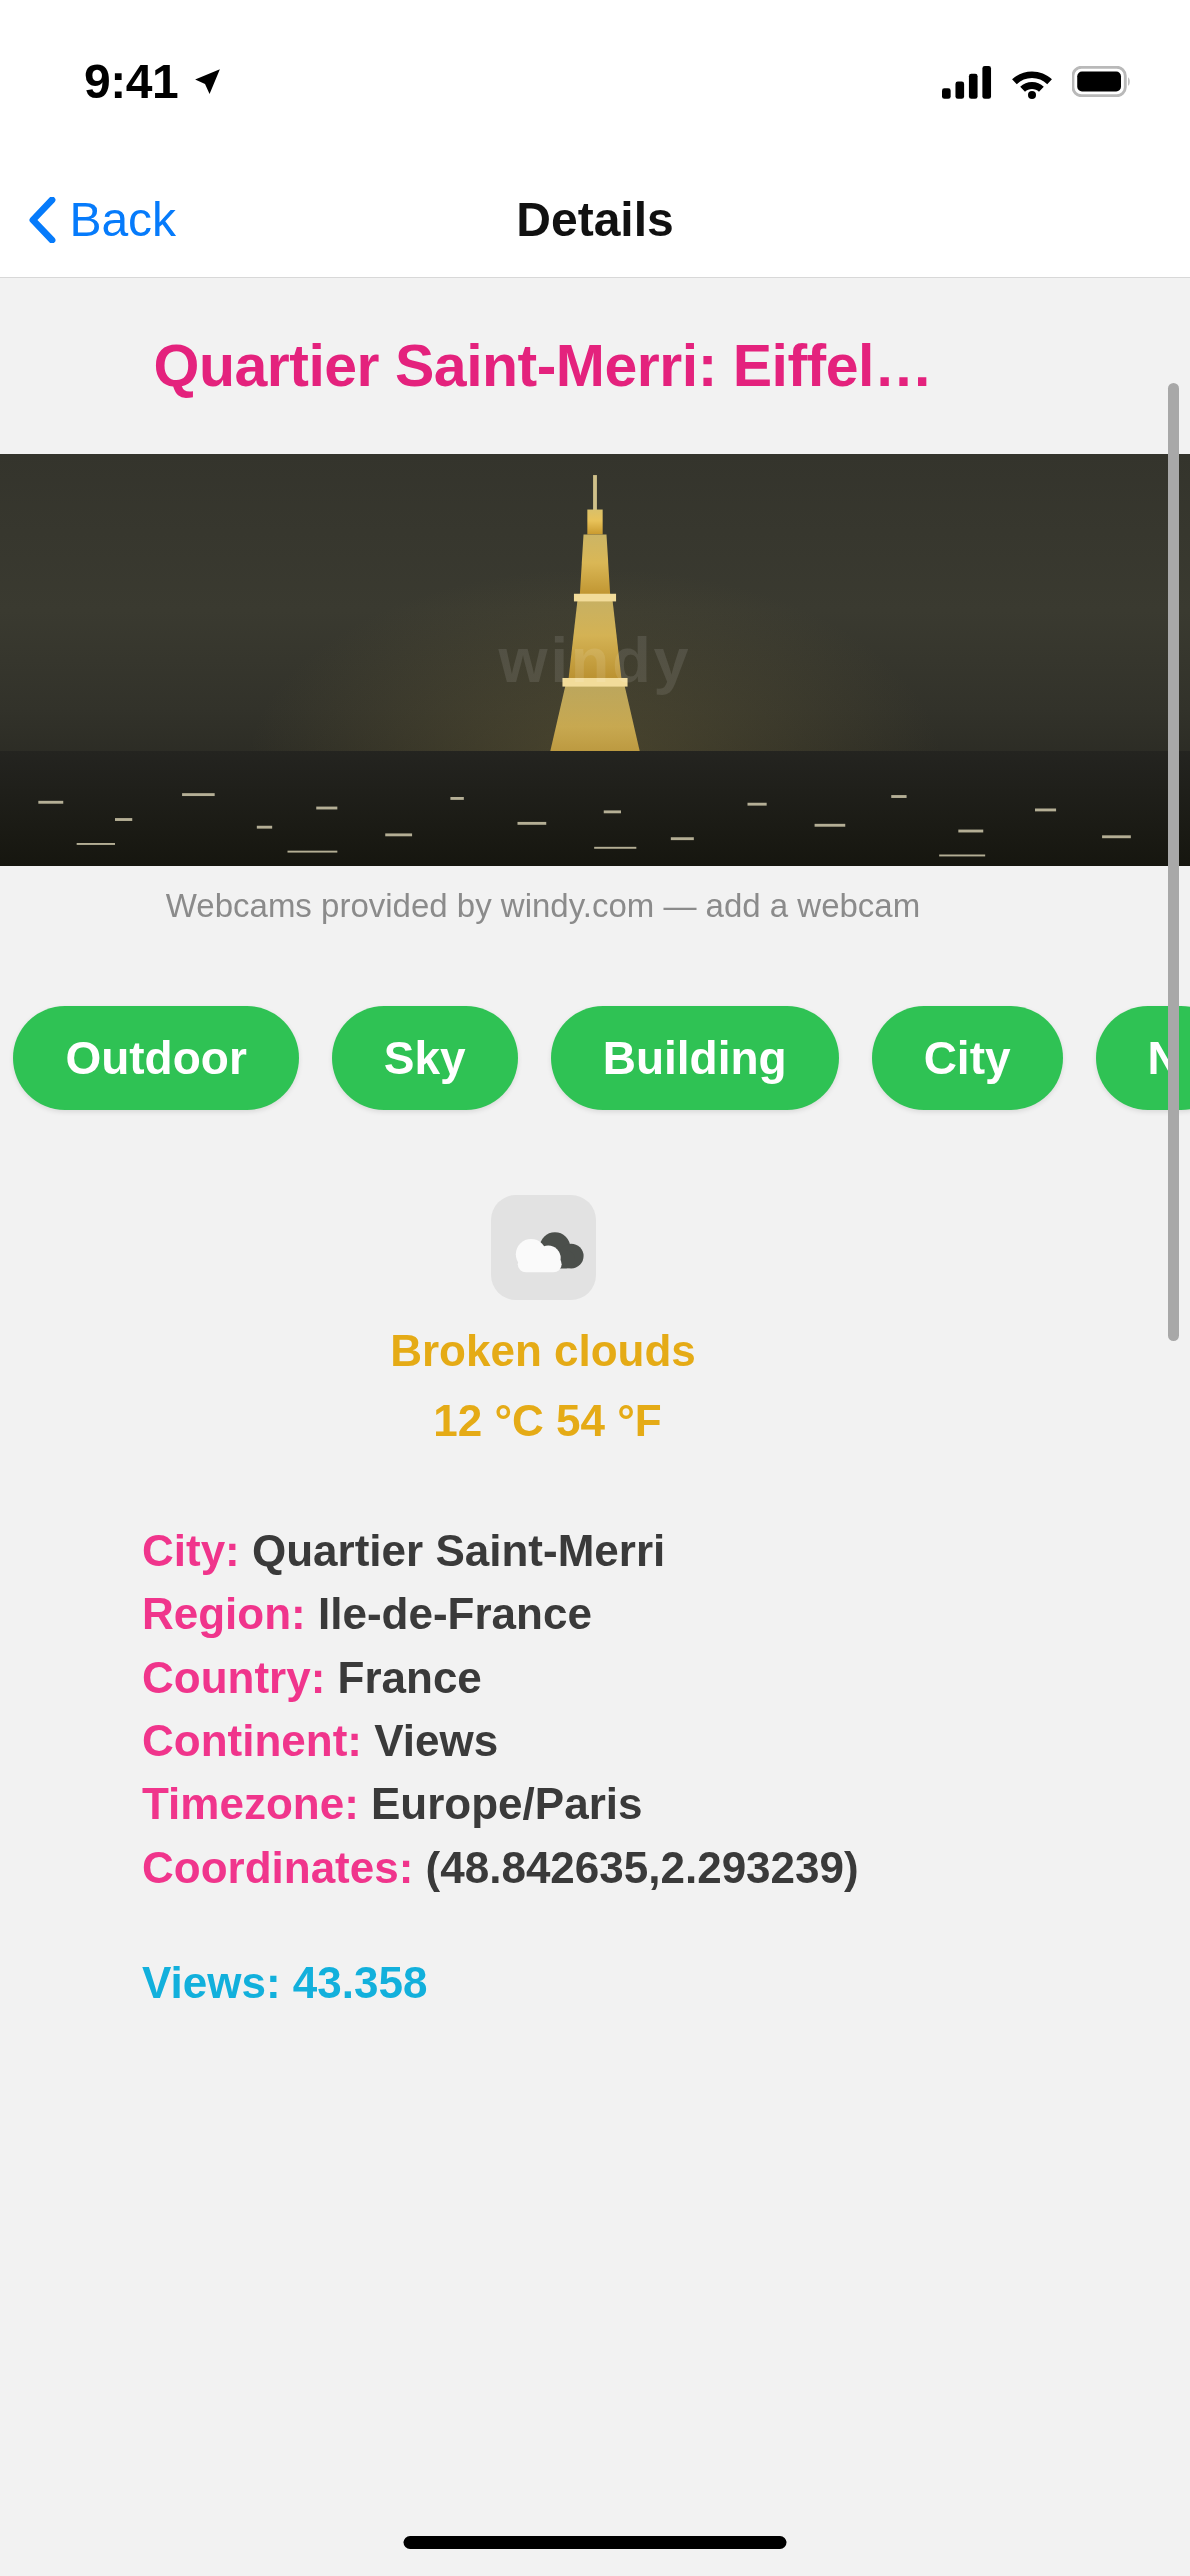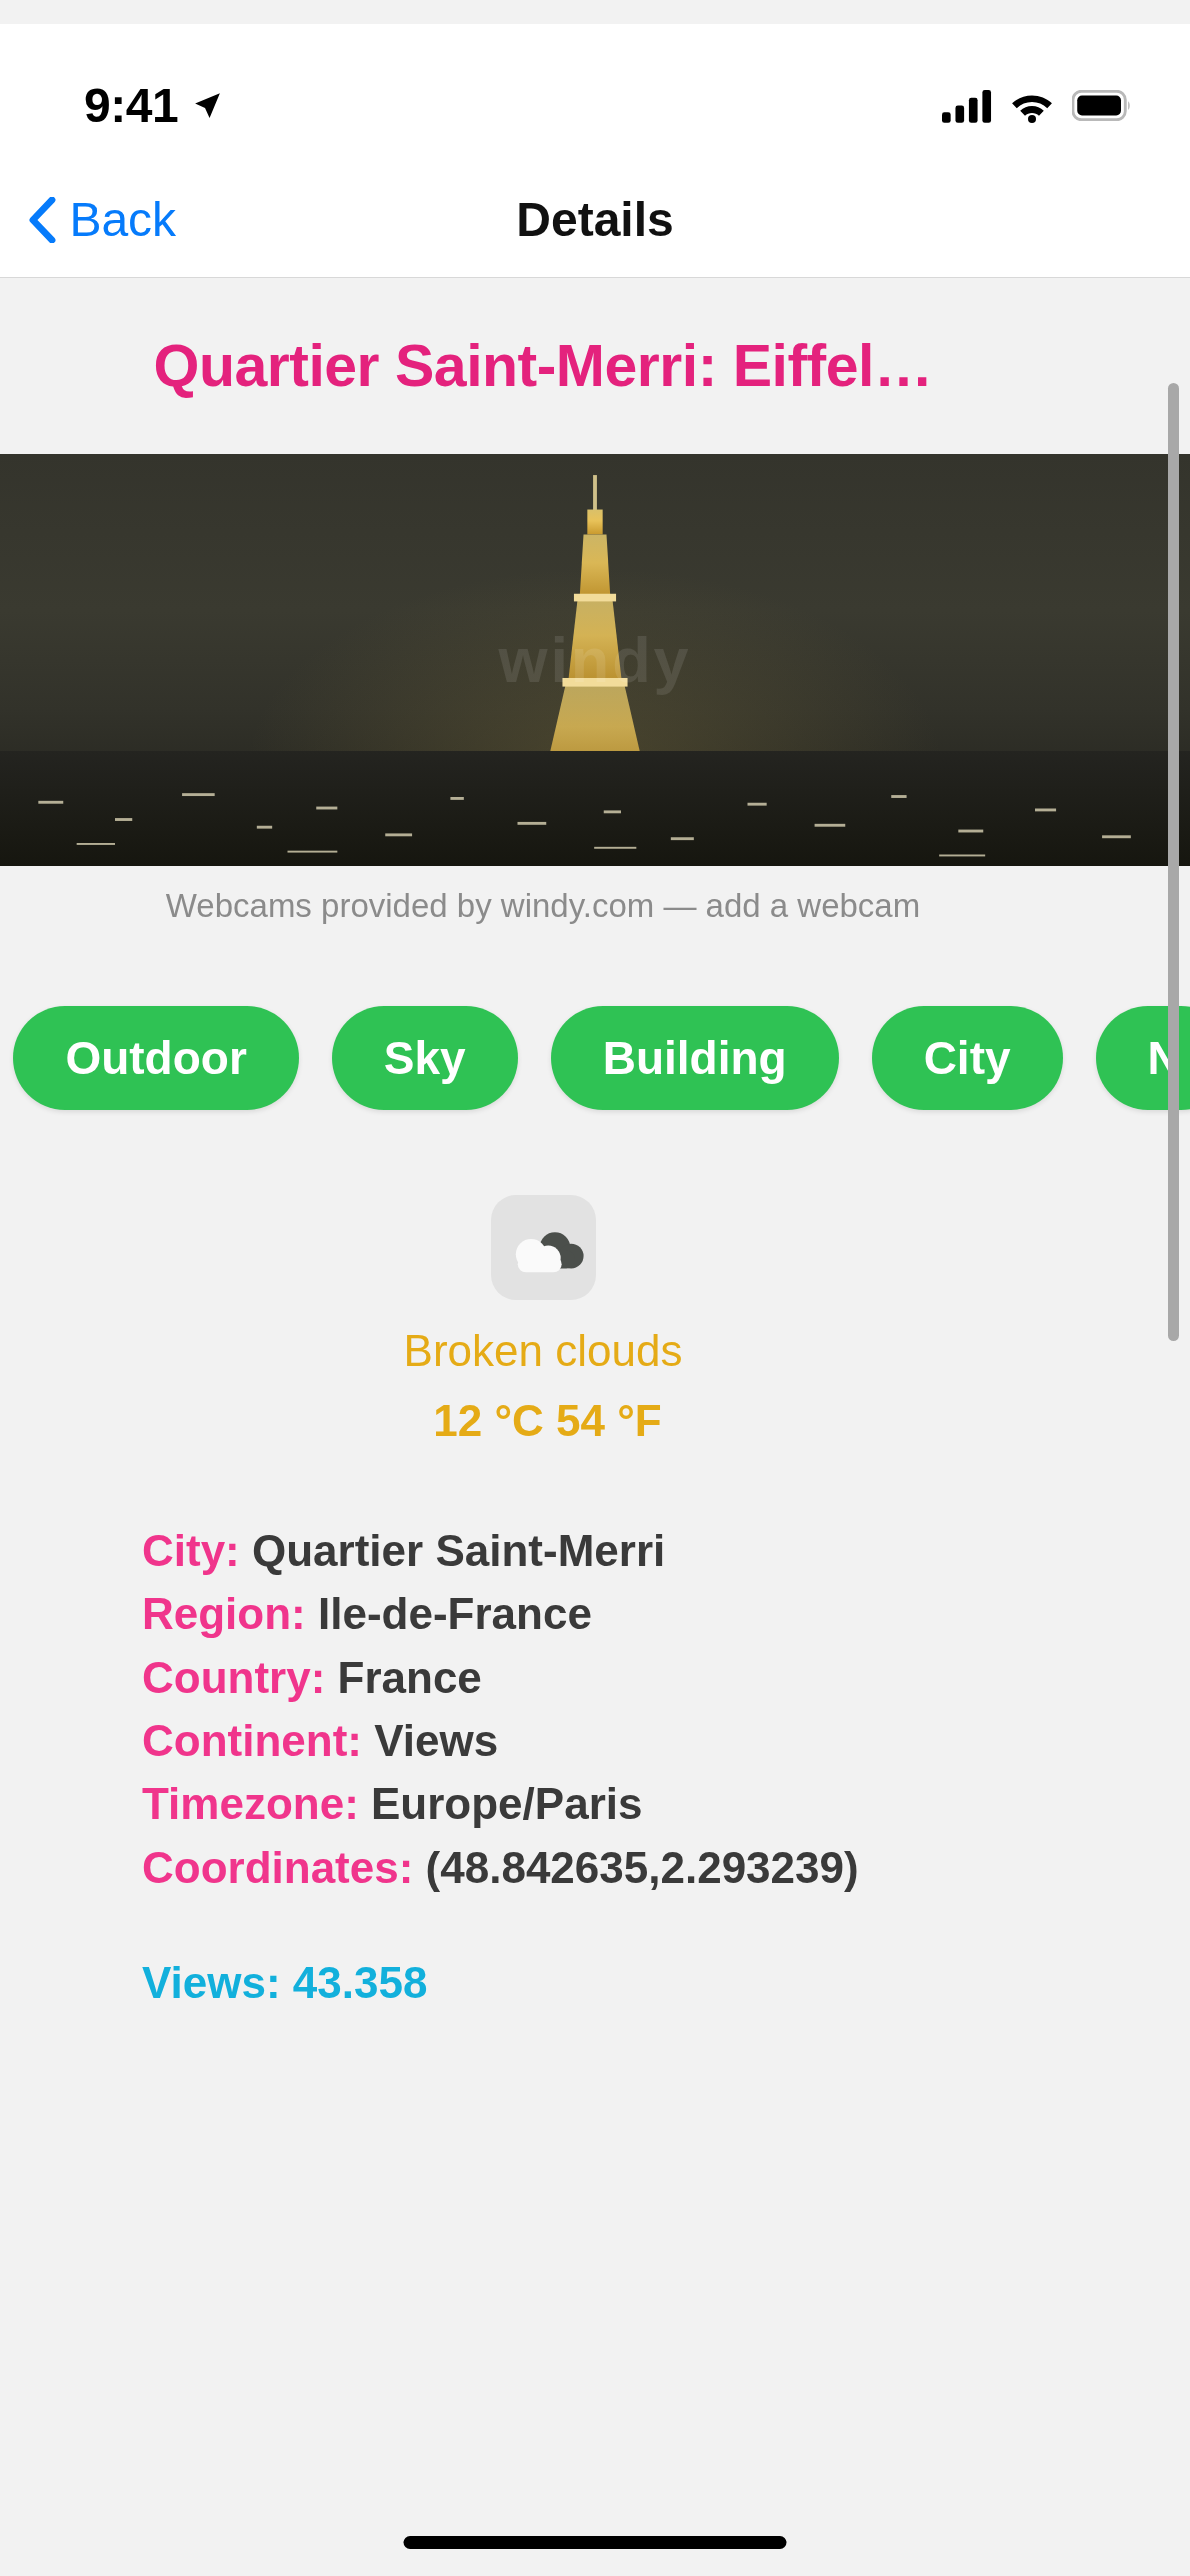--- a/index.html
+++ b/index.html
@@ -10,21 +10,20 @@
     overflow:hidden;
   }
   #screen { position:relative; width:1190px; height:2576px; background:#f2f2f2; }
 
   
   .statusbar{
     position:absolute; top:0; left:0; width:1190px; height:163px;
     background:#ffffff;
     display:flex; align-items:center; justify-content:space-between;
     padding:0 59px 0 84px;
-    margin-top:24px;
   }
   .sb-left{ display:flex; align-items:center; gap:13.4px; }
   .sb-time{ font-size:48px; font-weight:700; color:#000; letter-spacing:-0.5px; line-height:1; }
   .sb-loc{ width:33px; height:33px; }
   .sb-right{ display:flex; align-items:center; gap:17px; }
 
   
   .navbar{
     position:absolute; top:163px; left:0; width:1190px; height:115px;
     background:#ffffff;
@@ -102,21 +101,21 @@
     box-shadow:0 1.9px 5.8px rgba(0,0,0,.10);
   }
 
   
   .weather{ text-align:center; padding:75px 0 0; }
   .weather-icon{
     width:105px; height:105px; margin:0 auto 23px;
     border-radius:25px; background:#e2e2e2;
     position:relative;
   }
-  .weather-desc{ font-size:44px; font-weight:400; color:#e5ab16; line-height:1.25; }
+  .weather-desc{ font-size:44px; font-weight:700; color:#e5ab16; line-height:1.25; }
   .weather-temp{ font-size:44px; font-weight:700; color:#e5ab16; margin-top:15.3px; line-height:1.25;margin-left:9px; }
 
   
   .details{ padding:71px 0 0 142px; }
   .detail-row{ font-size:44px; line-height:1.44; white-space:nowrap; }
   .detail-label{ color:#f0358c; font-weight:700; }
   .detail-value{ color:#3a3a3a; font-weight:700; }
   .views{
     font-size:44px; font-weight:700; color:#12b0dc;
     padding:58px 0 0 142px; line-height:1.2;

